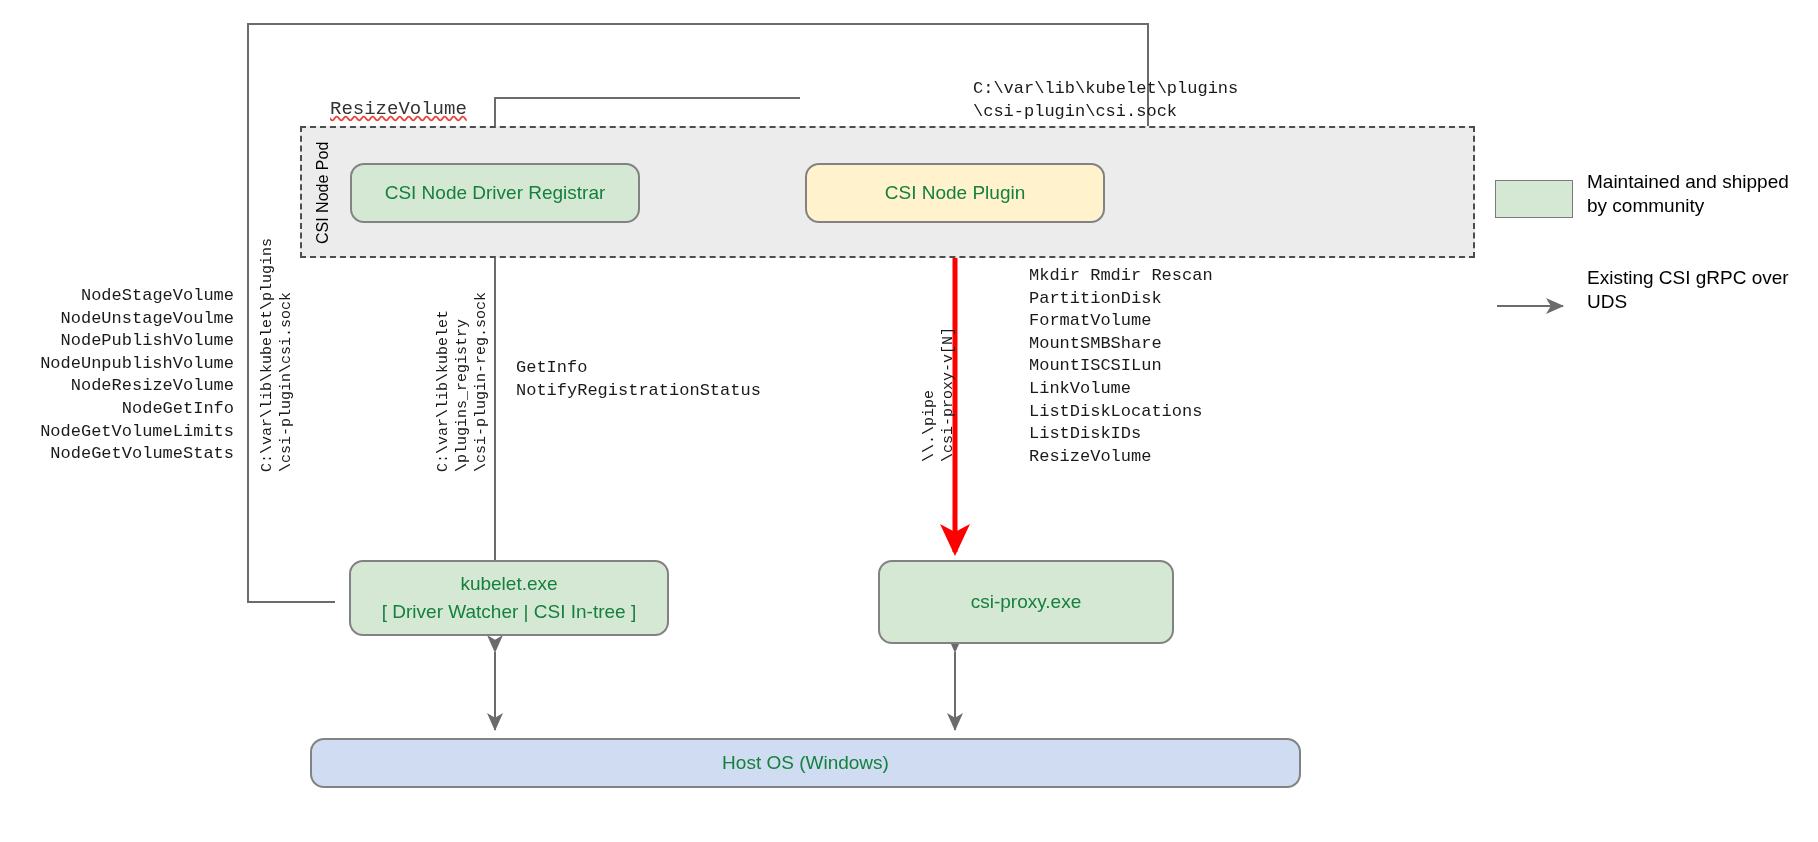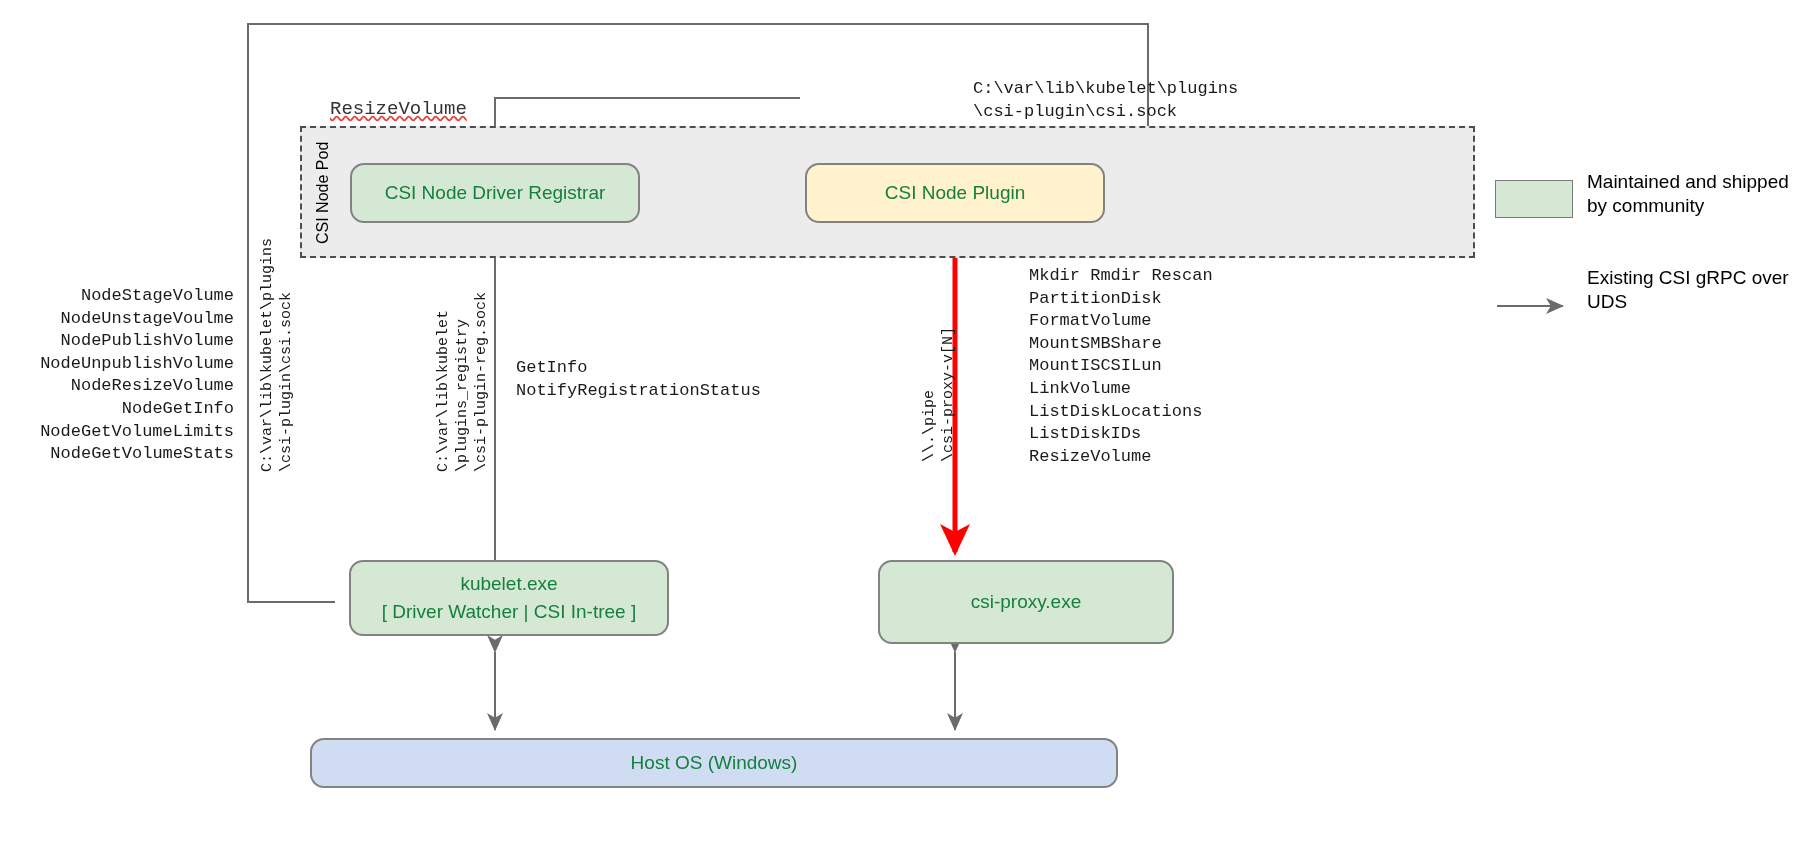--- a/index.html
+++ b/index.html
@@ -70,21 +70,21 @@
     font-size: 16px;
     color: #000;
     white-space: nowrap;
     text-align: left;
   }
 
   #box-registrar { left: 350px; top: 163px; width: 290px; height: 60px; }
   #box-nodeplugin { left: 805px; top: 163px; width: 300px; height: 60px; }
   #box-kubelet   { left: 349px; top: 560px; width: 320px; height: 76px; }
   #box-csiproxy  { left: 830px; top: 560px; width: 296px; height: 84px; margin-left: 48px; }
-  #box-hostos    { left: 310px; top: 738px; width: 808px; height: 50px; font-size: 19px; }
+  #box-hostos    { left: 310px; top: 738px; width: 991px; height: 50px; font-size: 19px; }
 
   
   .mono {
     position: absolute;
     font-family: "Liberation Mono", monospace;
     font-size: 17px;
     line-height: 22.6px;
     color: #1a1a1a;
     white-space: pre;
   }

